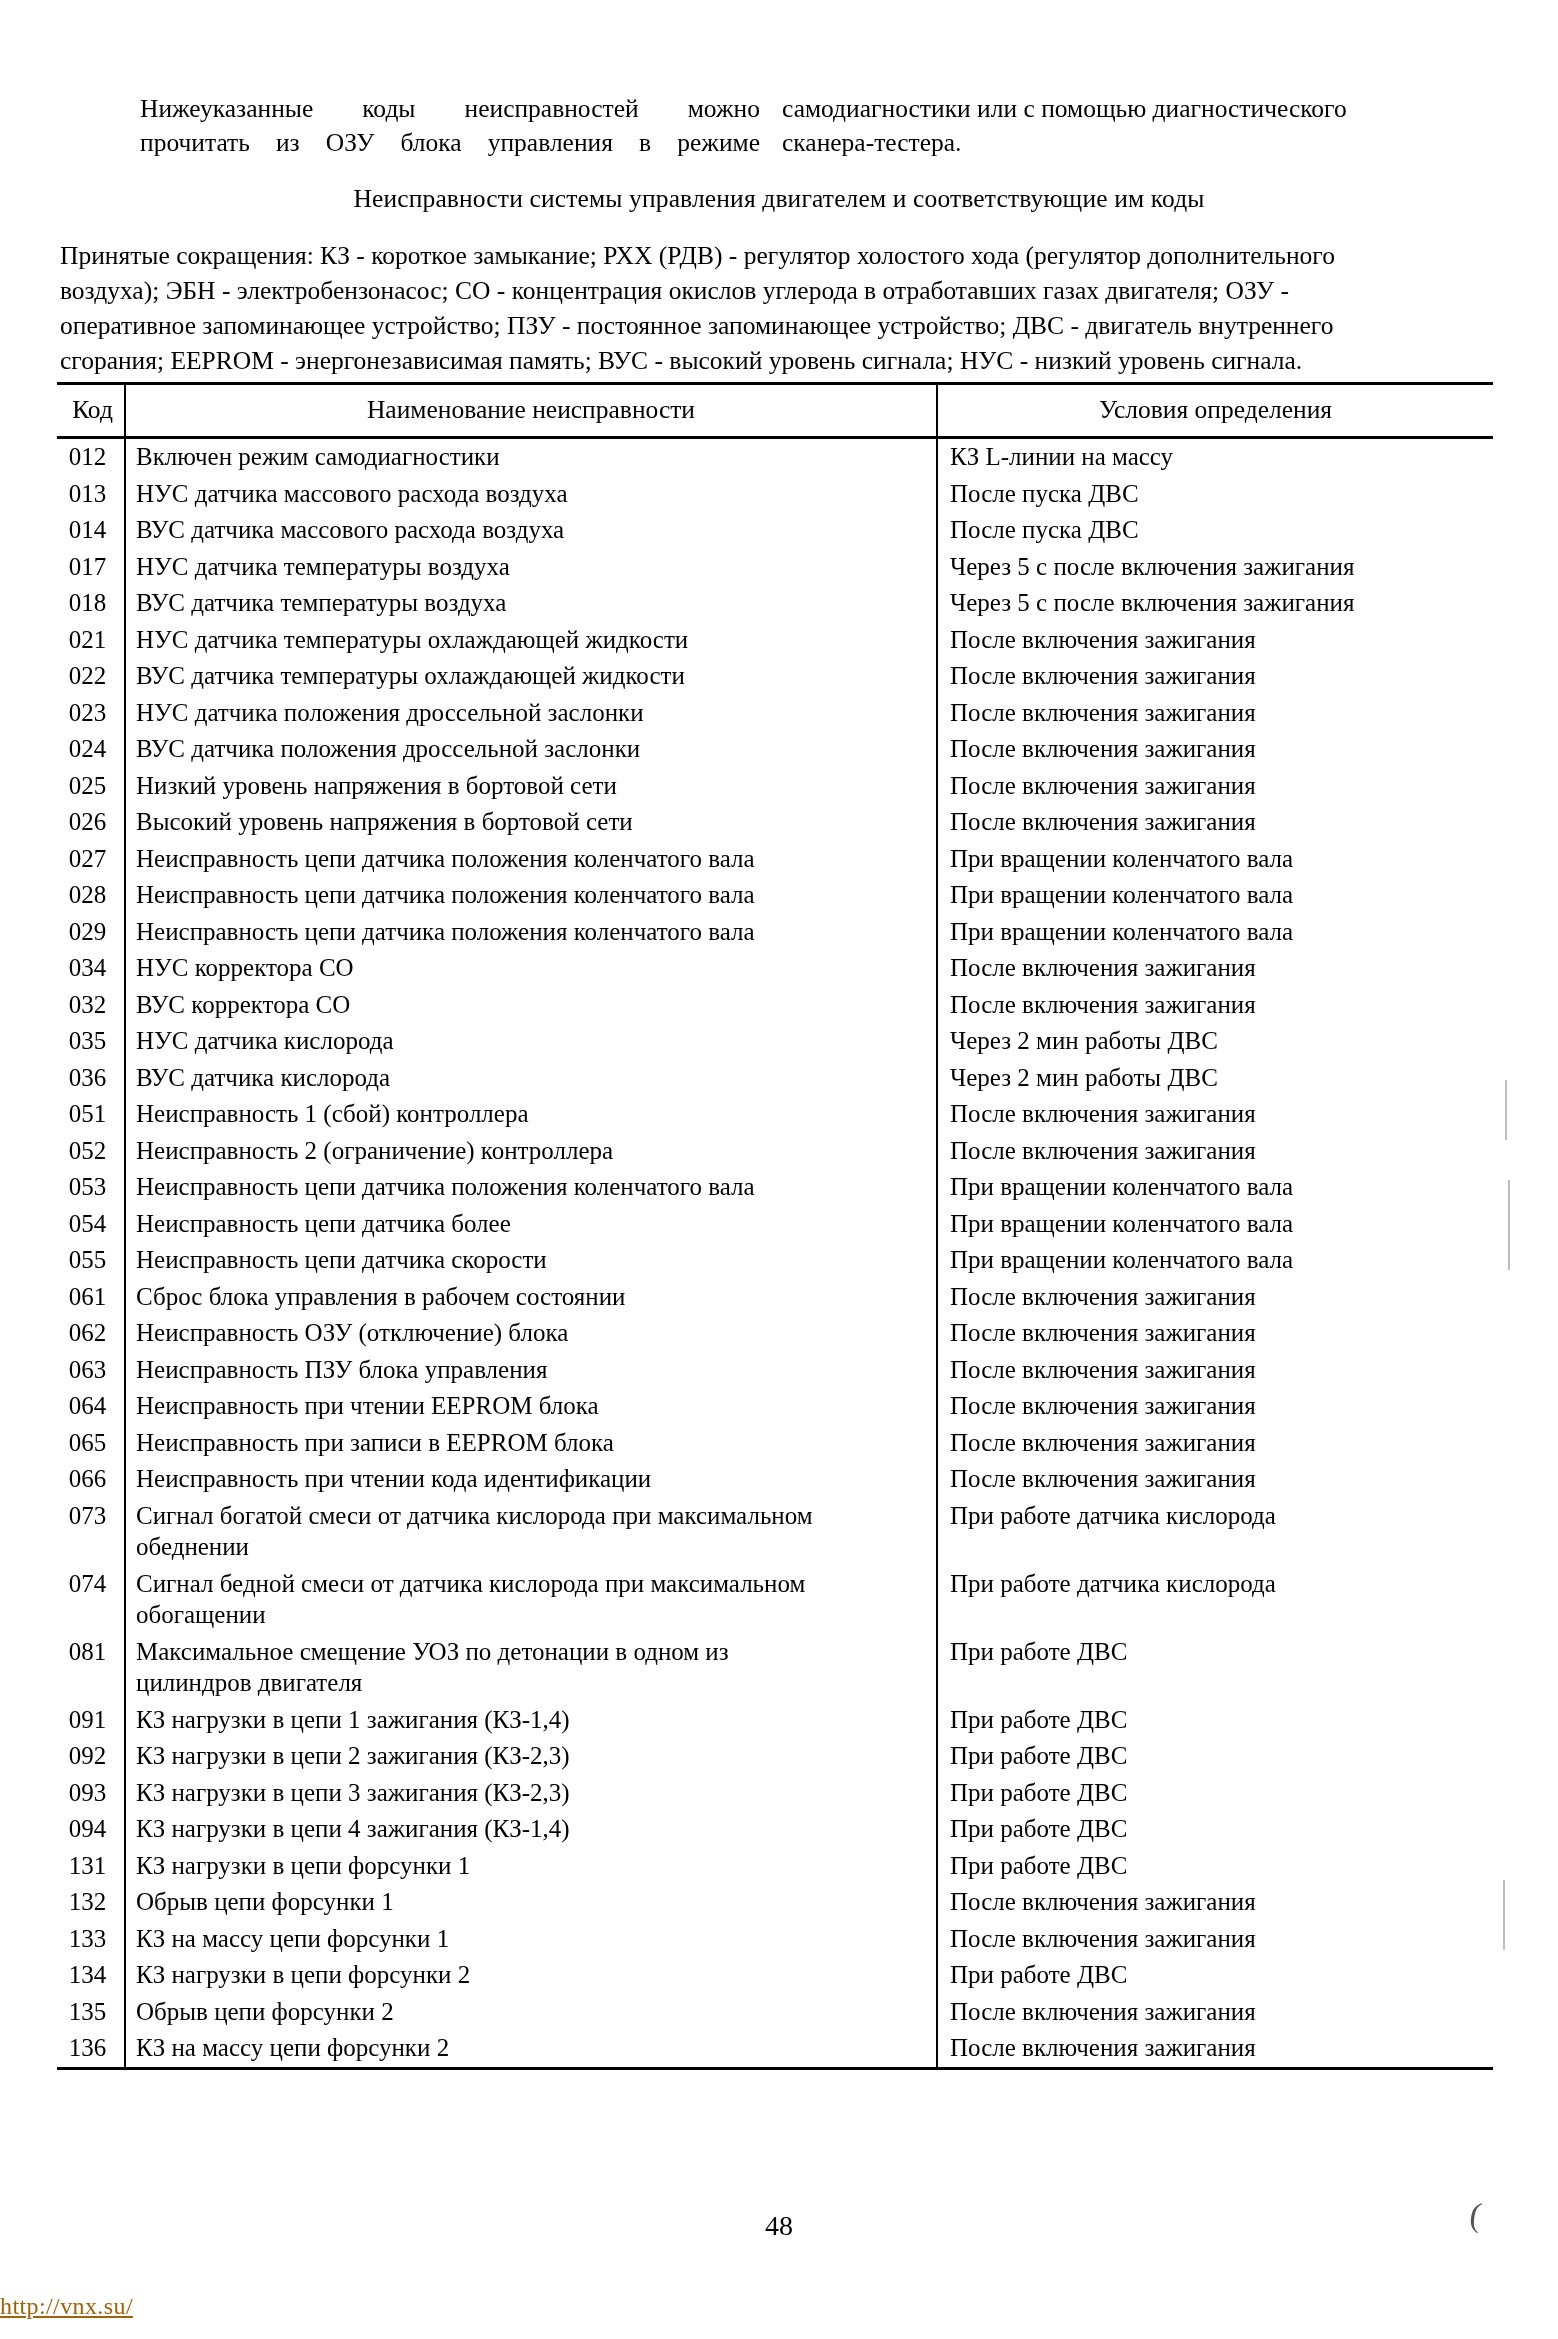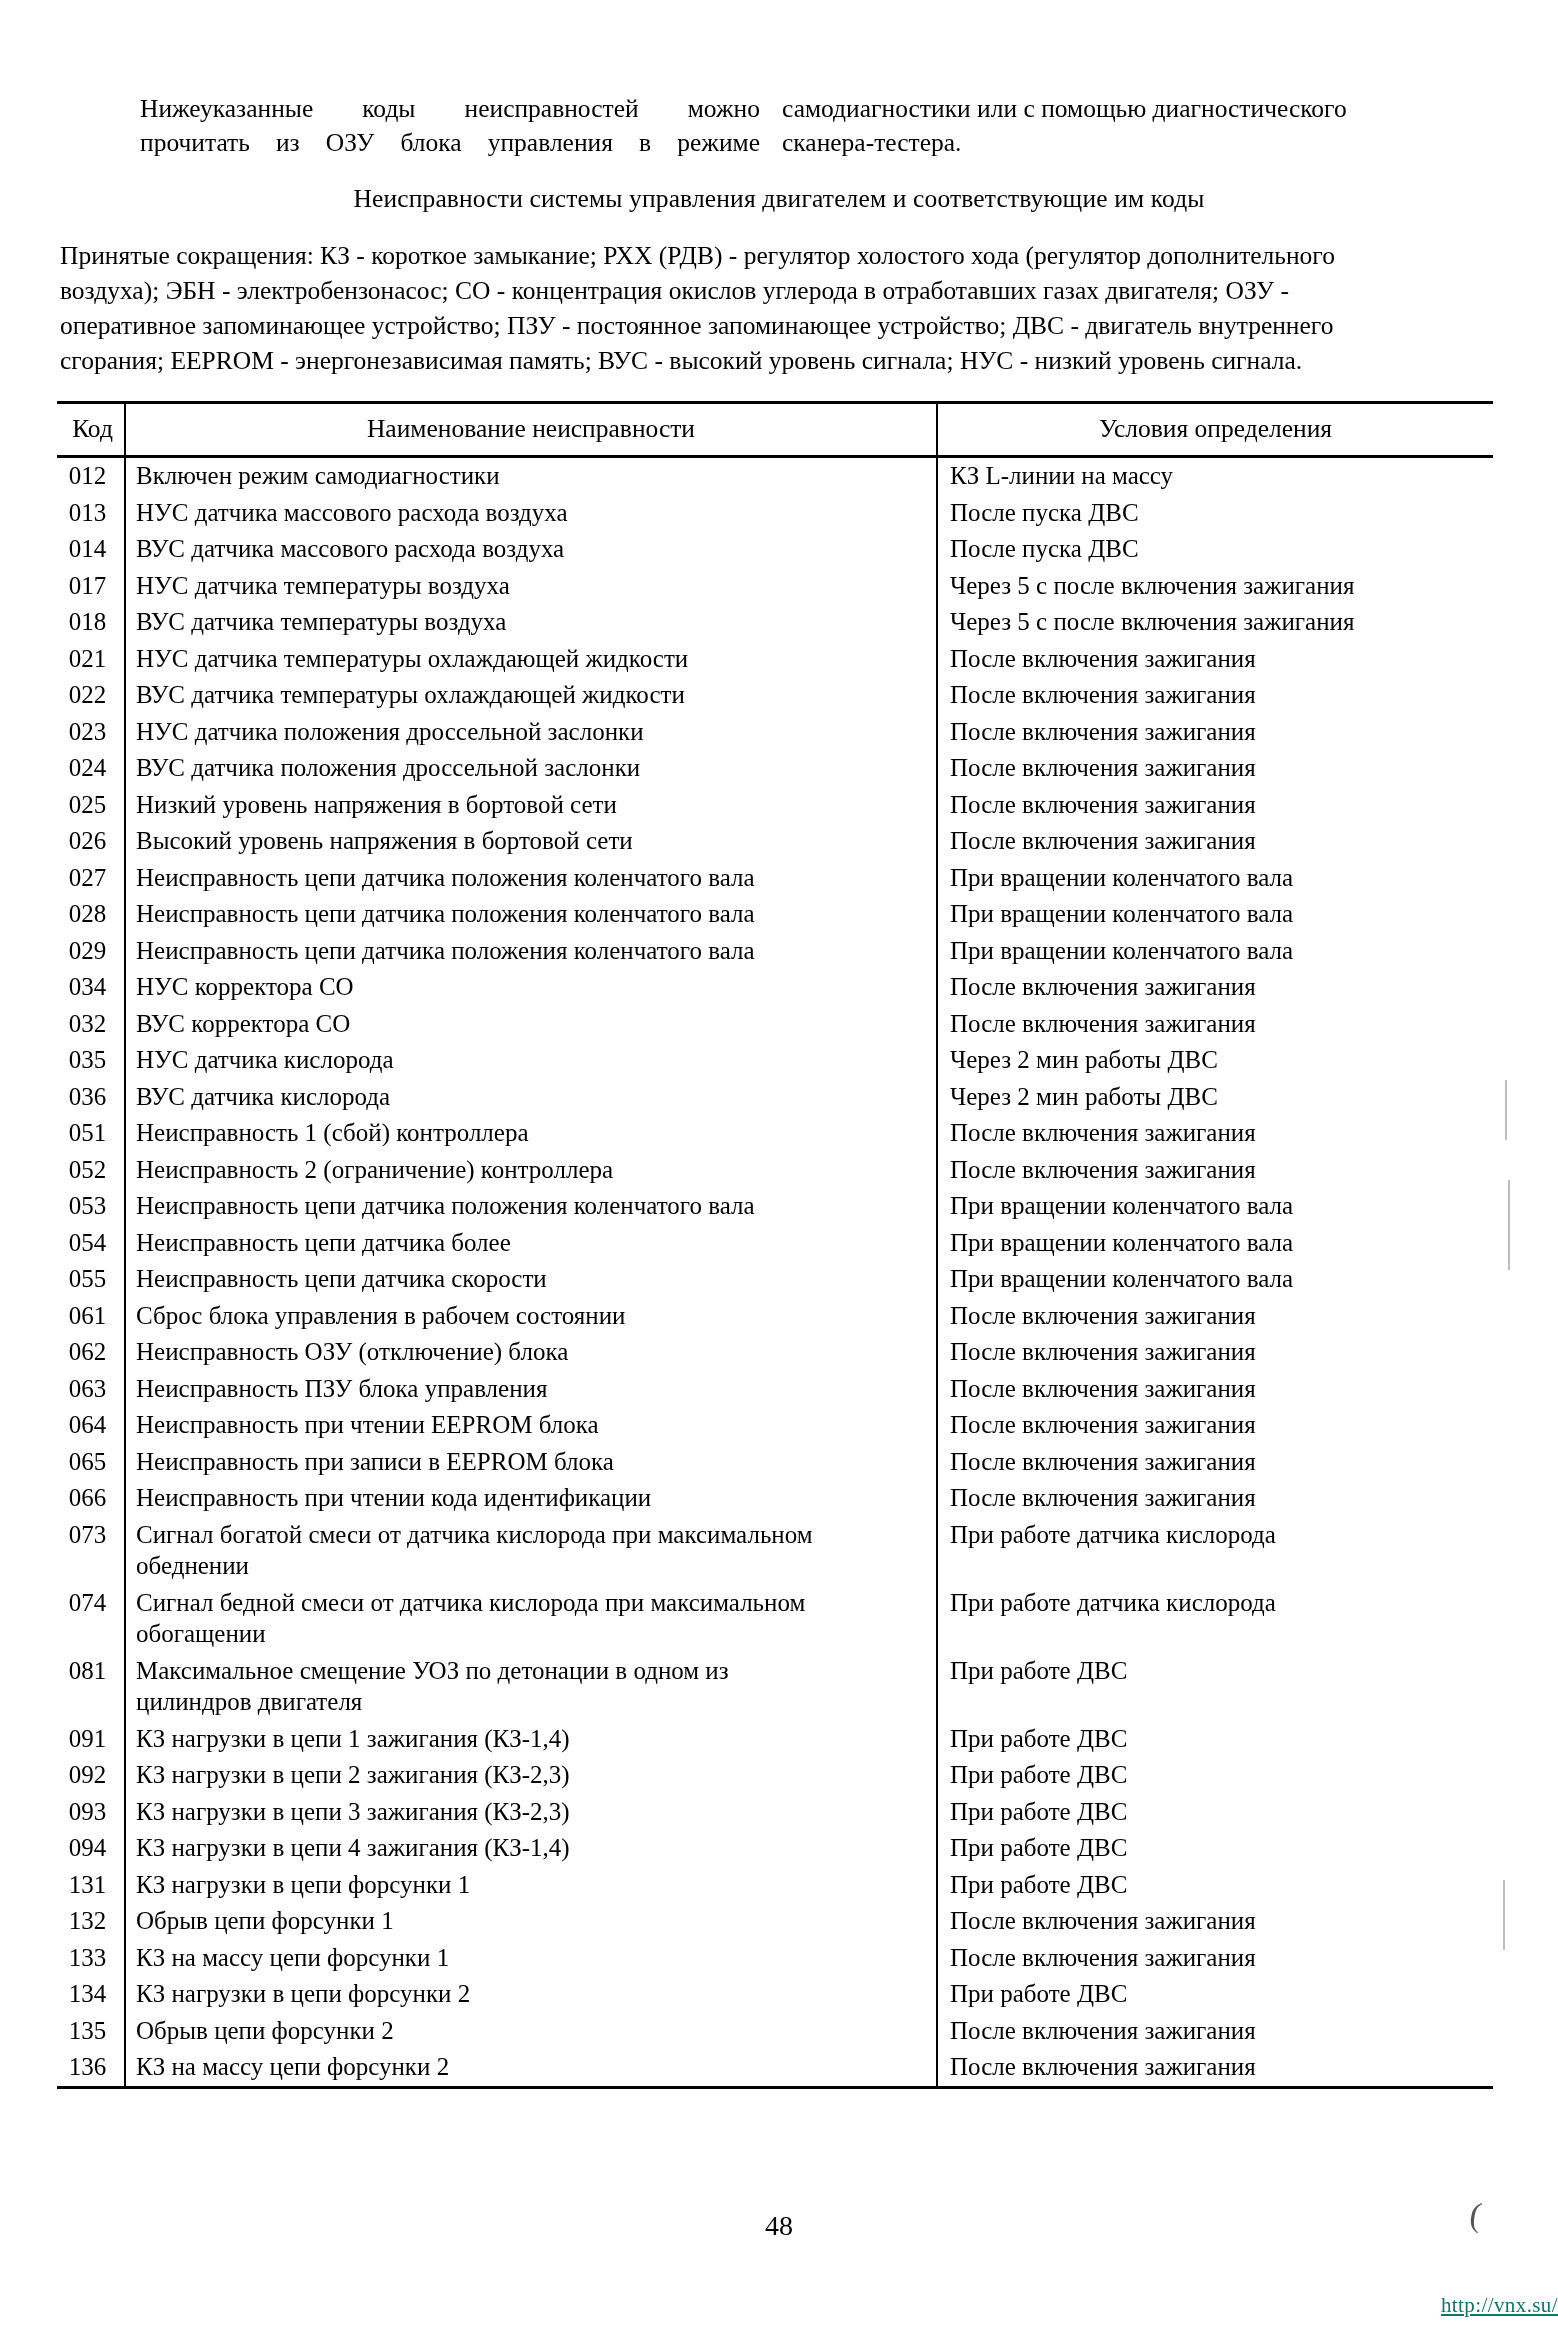--- a/index.html
+++ b/index.html
@@ -77,21 +77,21 @@
   }
   .abbrev .ab-line {
     display: block;
     white-space: nowrap;
   }
 
   
   .tbl-wrap {
     position: absolute;
     left: 57px;
-    top: 401px;
+    top: 382px;
     width: 1436px;
   }
   table.codes {
     width: 100%;
     border-collapse: collapse;
     table-layout: fixed;
     font-size: 25px;
   }
   table.codes col.c-code   { width: 68px; }
   table.codes col.c-name   { width: 812px; }
@@ -152,23 +152,23 @@
     right: 0;
     top: 2210px;
     text-align: center;
     font-size: 28px;
   }
   .watermark {
     position: absolute;
     left: 0;
     right: 0;
     top: 2293px;
-    text-align: right;
-    font-size: 21px;
-    color: #0f766e;
+    text-align: left;
+    font-size: 24px;
+    color: #a16207;
     text-decoration: underline;
     letter-spacing: 0.4px;
     font-family: "Liberation Serif", "DejaVu Serif", serif;
   }
   .edge-mark {
     position: absolute;
     left: 1470px;
     top: 2196px;
     font-size: 34px;
     color: #555;

